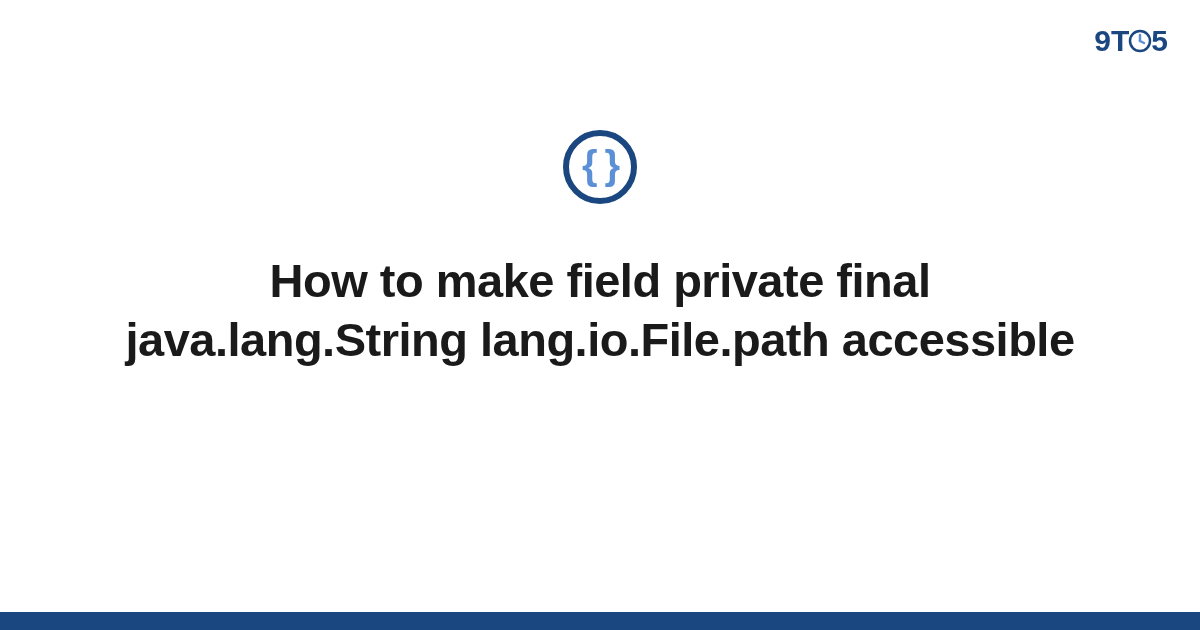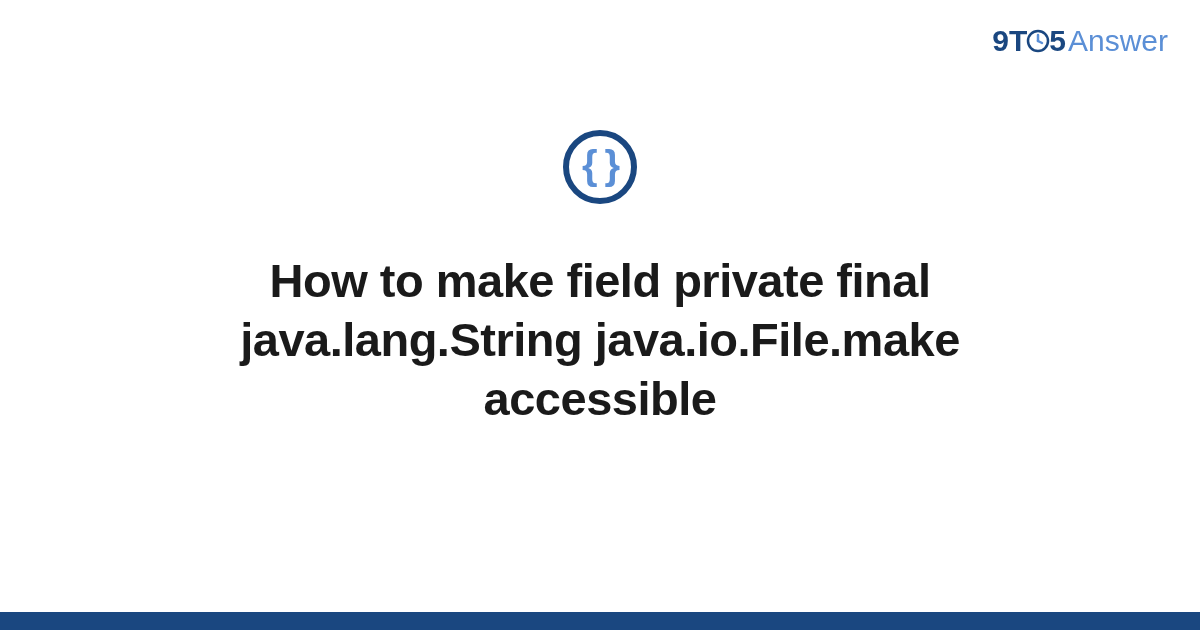--- a/index.html
+++ b/index.html
@@ -112,23 +112,22 @@
   <span class="logo-nine">9</span>
   <span class="logo-t">T</span>
   <span class="logo-clock">
     <svg width="24" height="24" viewBox="0 0 24 24">
       <circle cx="12" cy="12" r="10" fill="none" stroke="#1a4780" stroke-width="2.5"></circle>
       <line x1="12" y1="12" x2="12" y2="6" stroke="#5b8fd6" stroke-width="2.5" stroke-linecap="round"></line>
       <line x1="12" y1="12" x2="16" y2="14" stroke="#5b8fd6" stroke-width="2.5" stroke-linecap="round"></line>
     </svg>
   </span>
   <span class="logo-five">5</span>
-  <span class="logo-answer">Answer</span>
 </div>
 
 <div class="content">
   <div class="icon-wrap">
     <span class="icon-braces">{ }</span>
   </div>
-  <h1 class="title">How to make field private final java.lang.String java.io.File.make accessible</h1>
+  <h1 class="title">How to make field private final java.lang.String lang.io.File.path accessible</h1>
 </div>
 
 <div class="footer-bar"></div>
 
 </body></html>

